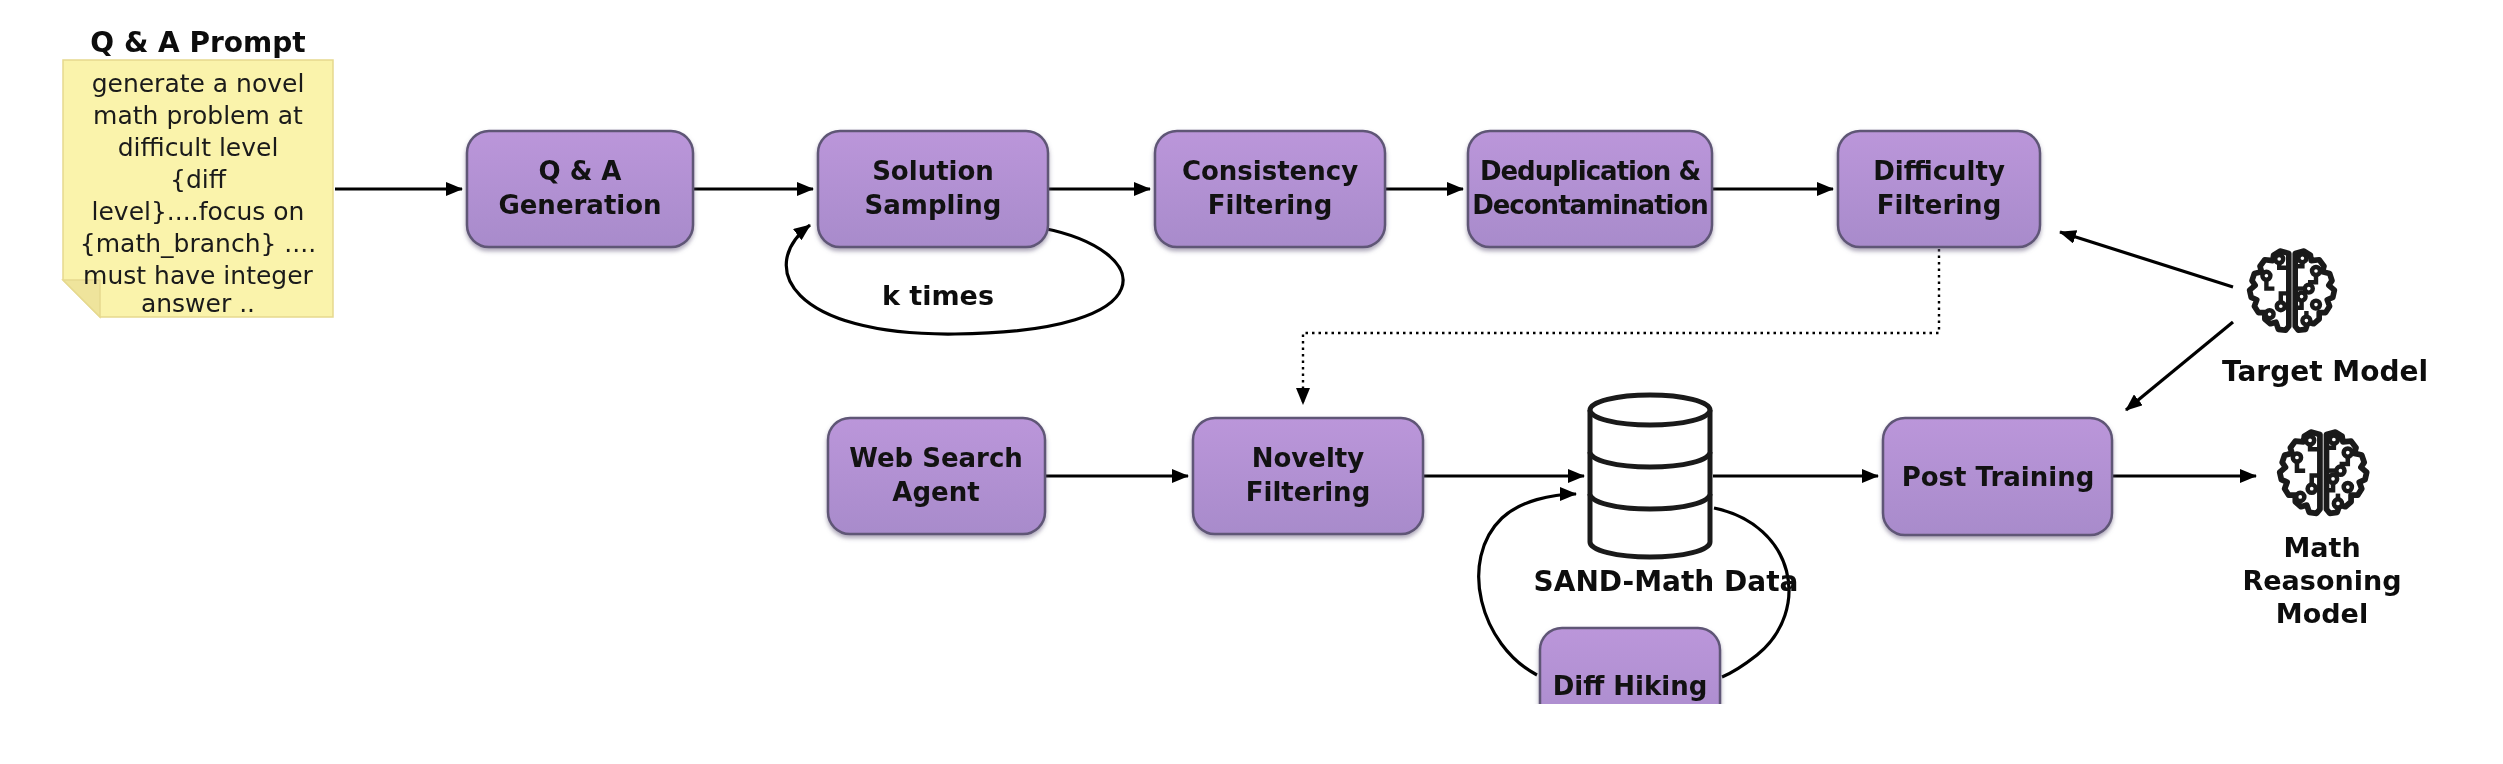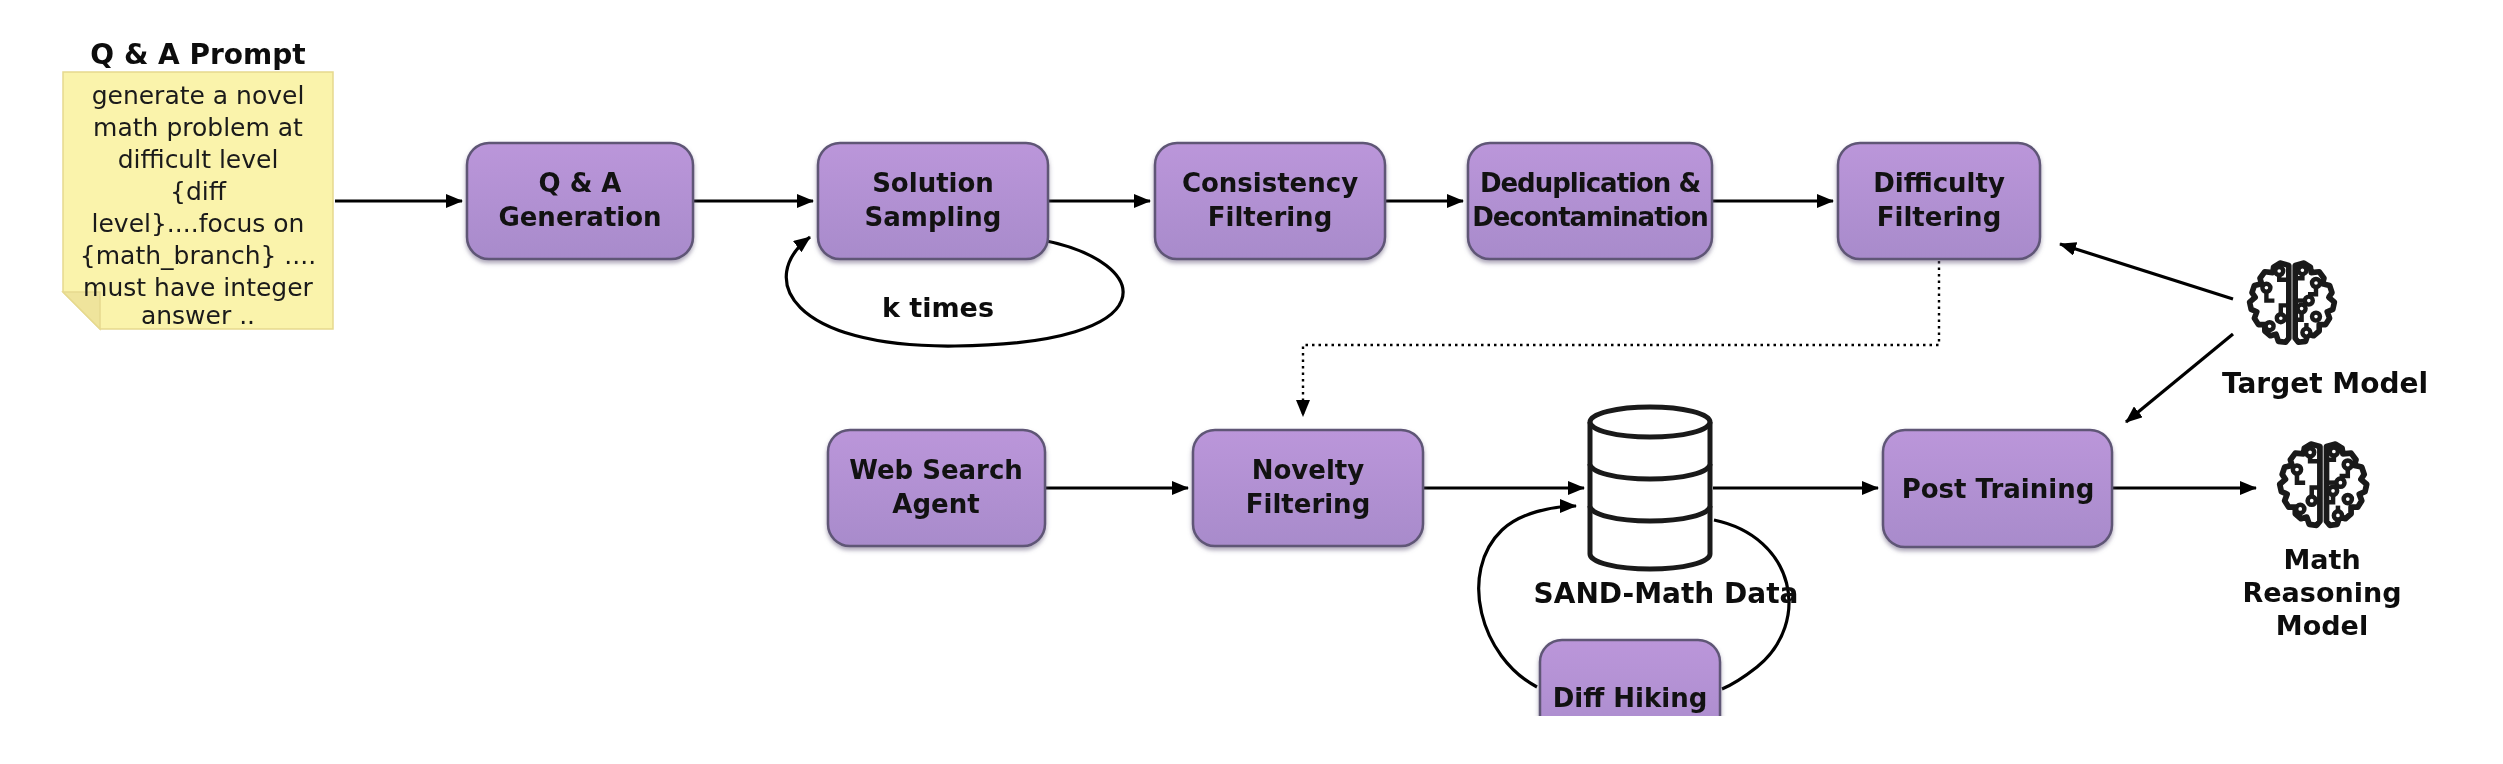--- a/index.html
+++ b/index.html
@@ -1,16 +1,16 @@
 <!DOCTYPE html>
 <html style="--color-node-fill-top: #bb96da; --color-node-fill-bottom: #a88bcb; --color-node-border: #5f5676; --color-note-fill: #faf3ab; --color-note-fold: #efe49c; --color-note-edge: #e6d98e; --color-edge-black: #000000;"><head>
 <meta charset="utf-8">
 <style>
   html,body{margin:0;padding:0;background:#ffffff;}
-  .stage{width:2503px;height:704px;position:relative;font-family:"DejaVu Sans",sans-serif;margin-top:12px;}
+  .stage{width:2503px;height:704px;position:relative;font-family:"DejaVu Sans",sans-serif;}
   svg{display:block;}
   .node-rect{fill:url(#nodeGrad);stroke:var(--color-node-border,#5f5676);stroke-width:2.5;filter:url(#softShadow);}
   .node-label{font-family:"DejaVu Sans",sans-serif;font-weight:bold;font-size:26px;fill:#121212;text-anchor:middle;}
   .tight{letter-spacing:-1px;}
   .note-shape{fill:var(--color-note-fill,#faf3ab);stroke:var(--color-note-edge,#e6d98e);stroke-width:1.5;}
   .note-fold{fill:var(--color-note-fold,#efe49c);stroke:var(--color-note-edge,#dccf85);stroke-width:1.5;}
   .note-title{font-family:"DejaVu Sans",sans-serif;font-weight:bold;font-size:28px;fill:#0d0d0d;text-anchor:middle;}
   .note-line{font-family:"DejaVu Sans",sans-serif;font-size:25px;fill:#1a1a1a;text-anchor:middle;}
   .edge{stroke:#000000;stroke-width:3.2;fill:none;}
   .edge-dotted{stroke:#000000;stroke-width:2.4;fill:none;stroke-dasharray:2.5 4;}

